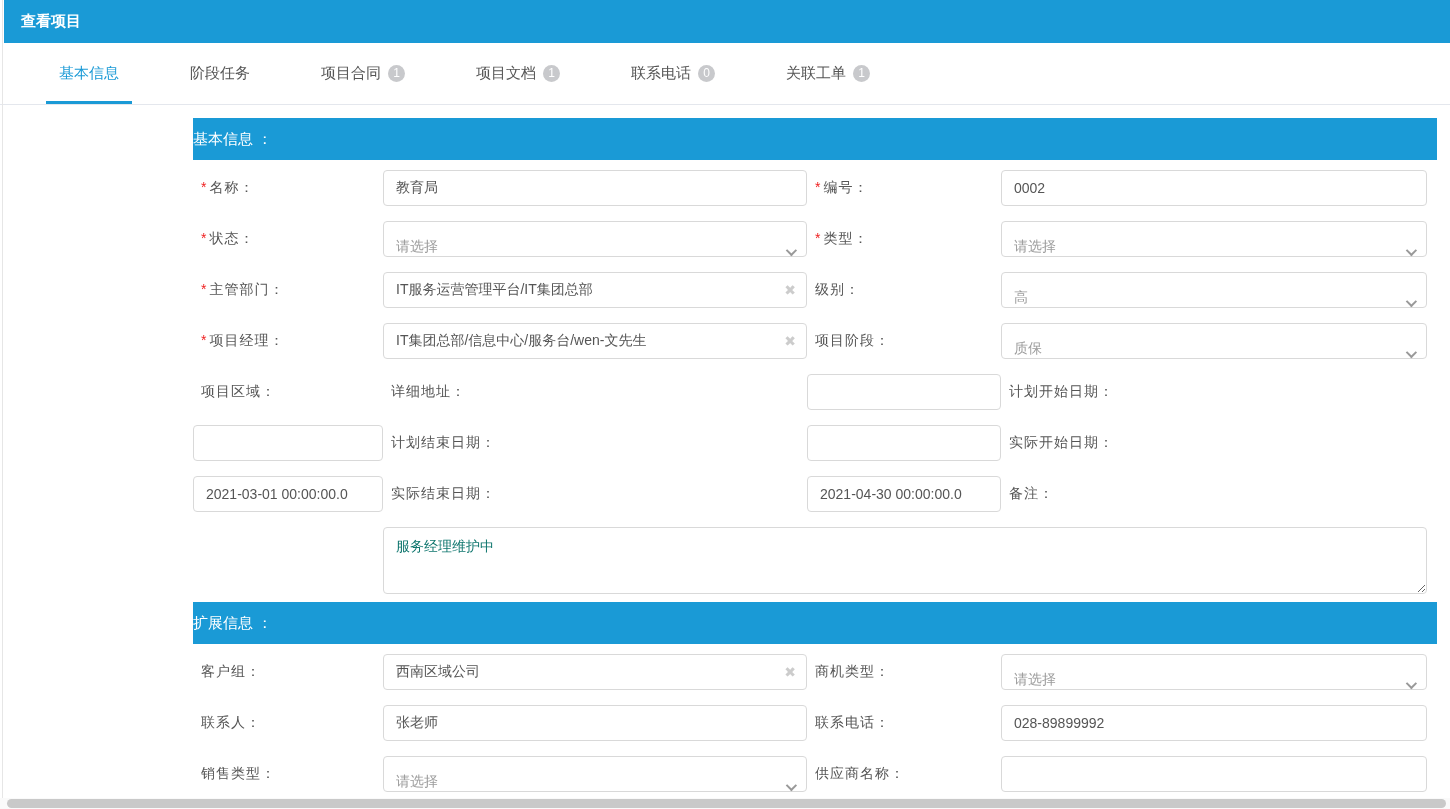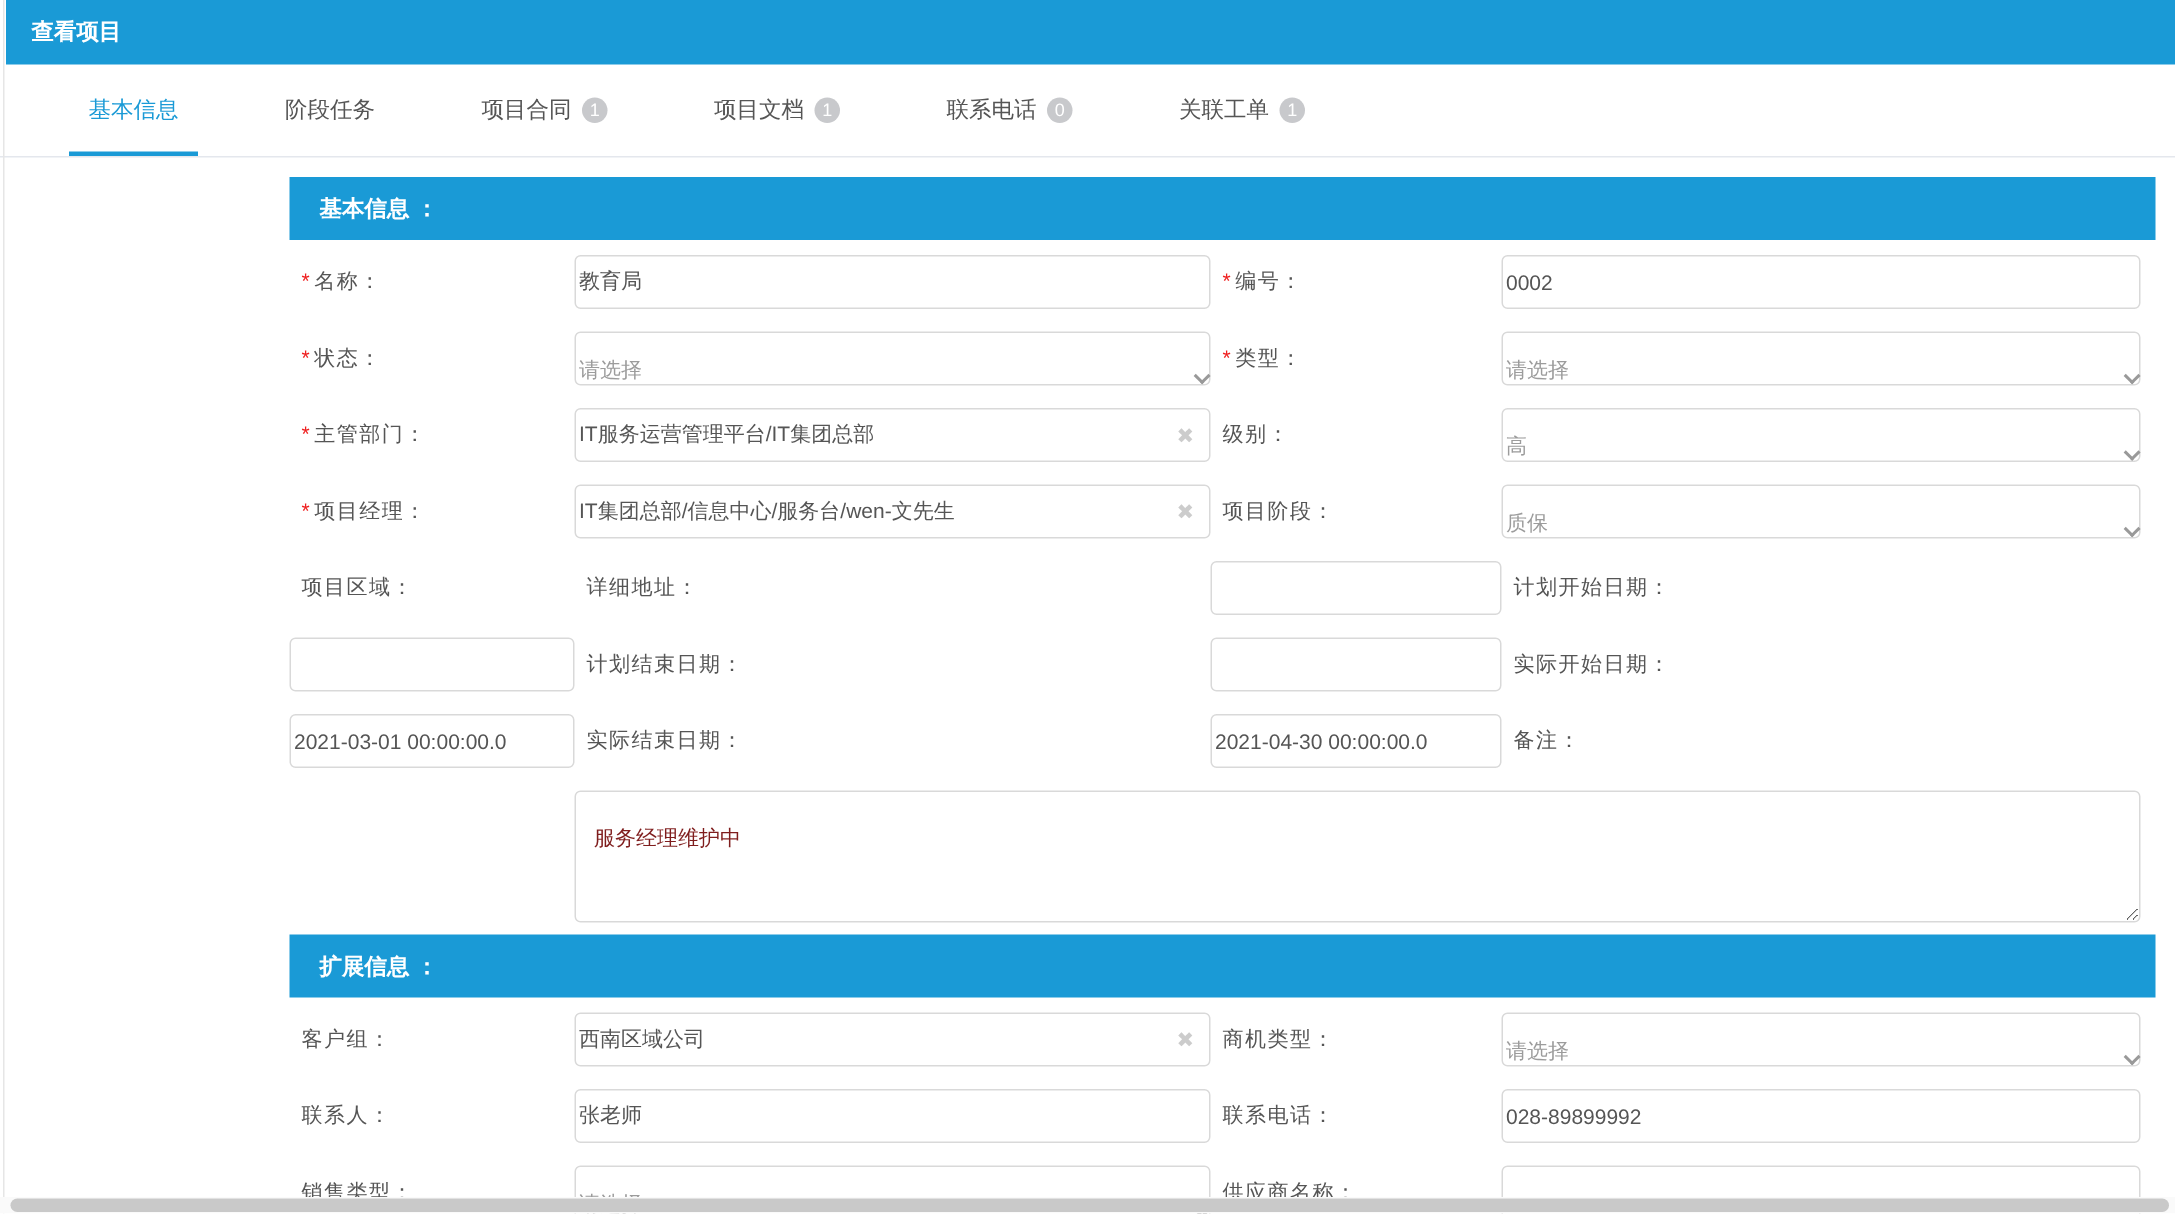--- a/index.html
+++ b/index.html
@@ -50,23 +50,23 @@
     background: #c8c9cc; color: #fff;
     font-size: 12px; line-height: 17px; text-align: center;
     padding: 0 1px;
   }
 
   
   .content { margin-left: 193px; width: 1244px; padding-top: 13px; }
   .section-header {
     width: 1244px; height: 42px;
     background: #1a9ad6; color: #fff;
-    font-size: 15px; font-weight: bold;
+    font-size: 15px; font-weight: normal;
     display: flex; align-items: center;
-    padding-left: 20px;
+    padding-left: 0;
   }
   .grid {
     display: grid;
     grid-template-columns: 190px 424px 194px 426px;
     align-items: center;
     row-gap: 15px;
     margin: 10px 0 8px 0;
     width: 1234px;
   }
   .flabel {
@@ -75,21 +75,21 @@
     letter-spacing: 1px;
     display: flex; align-items: center;
   }
   .star { color: #ef2020; margin-right: 3px; position: relative; top: -1px; letter-spacing: 0; }
   .ctrl-wrap { position: relative; width: 100%; }
   .control {
     width: 100%; height: 36px;
     border: 1px solid #d9d9d9; border-radius: 4px;
     background: #fff;
     font-size: 14px; color: #555;
-    padding: 0 2px;
+    padding: 0 12px;
     font-family: "Liberation Sans", "DejaVu Sans", sans-serif;
     outline: none;
   }
   input.control.has-clear { padding-right: 34px; }
   .clear-icon {
     position: absolute; right: 11px; top: 50%;
     transform: translateY(-50%);
     color: #ccc; font-size: 14px; font-weight: bold;
     cursor: pointer; line-height: 1;
   }
@@ -99,24 +99,24 @@
   }
   .select .sel-value { flex: 1; color: #9c9c9c; }
   .chevron {
     width: 8px; height: 8px;
     border-right: 2px solid #999; border-bottom: 2px solid #999;
     transform: rotate(45deg) translateY(-2px);
     margin-left: 4px;
   }
   textarea.control {
     grid-column: 2 / 5;
-    height: 88px;
-    padding: 20px 12px;
+    height: 67px;
+    padding: 8px 12px;
     resize: both;
-    color: #7f1d1d;
+    color: #0f766e;
     line-height: 1.5;
   }
 
   
   .hscroll-track {
     position: absolute; left: 0; right: 0; bottom: 0;
     height: 11px; background: #fafafa;
   }
   .hscroll-thumb {
     position: absolute; left: 7px; right: 4px; bottom: 1px;

